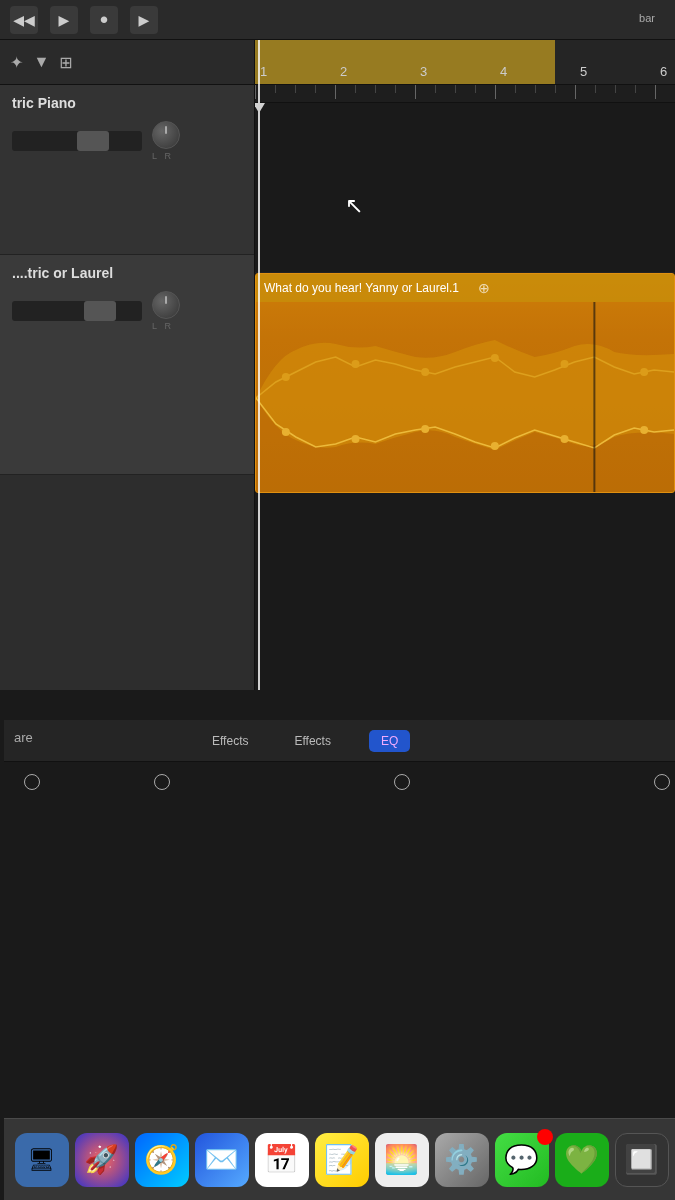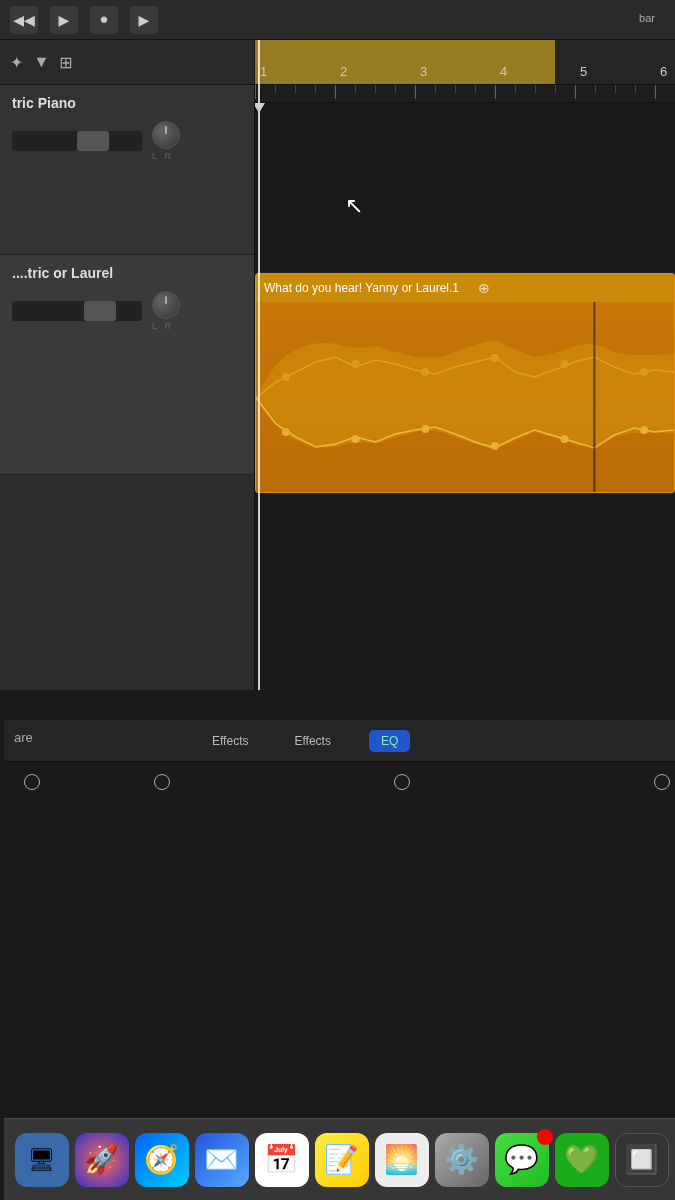--- a/index.html
+++ b/index.html
@@ -310,21 +310,21 @@
     }
     .tab-item {
       color: #bbb;
       font-size: 12px;
       cursor: pointer;
       padding: 4px 8px;
       border-radius: 4px;
     }
     .tab-item.active {
       background: #2255cc;
-      color: #86efac;
+      color: #f0abfc;
       padding: 4px 12px;
       border-radius: 5px;
     }
     .tab-label-left {
       color: #aaa;
       font-size: 13px;
       position: absolute;
       left: 10px;
       top: 10px;
     }

